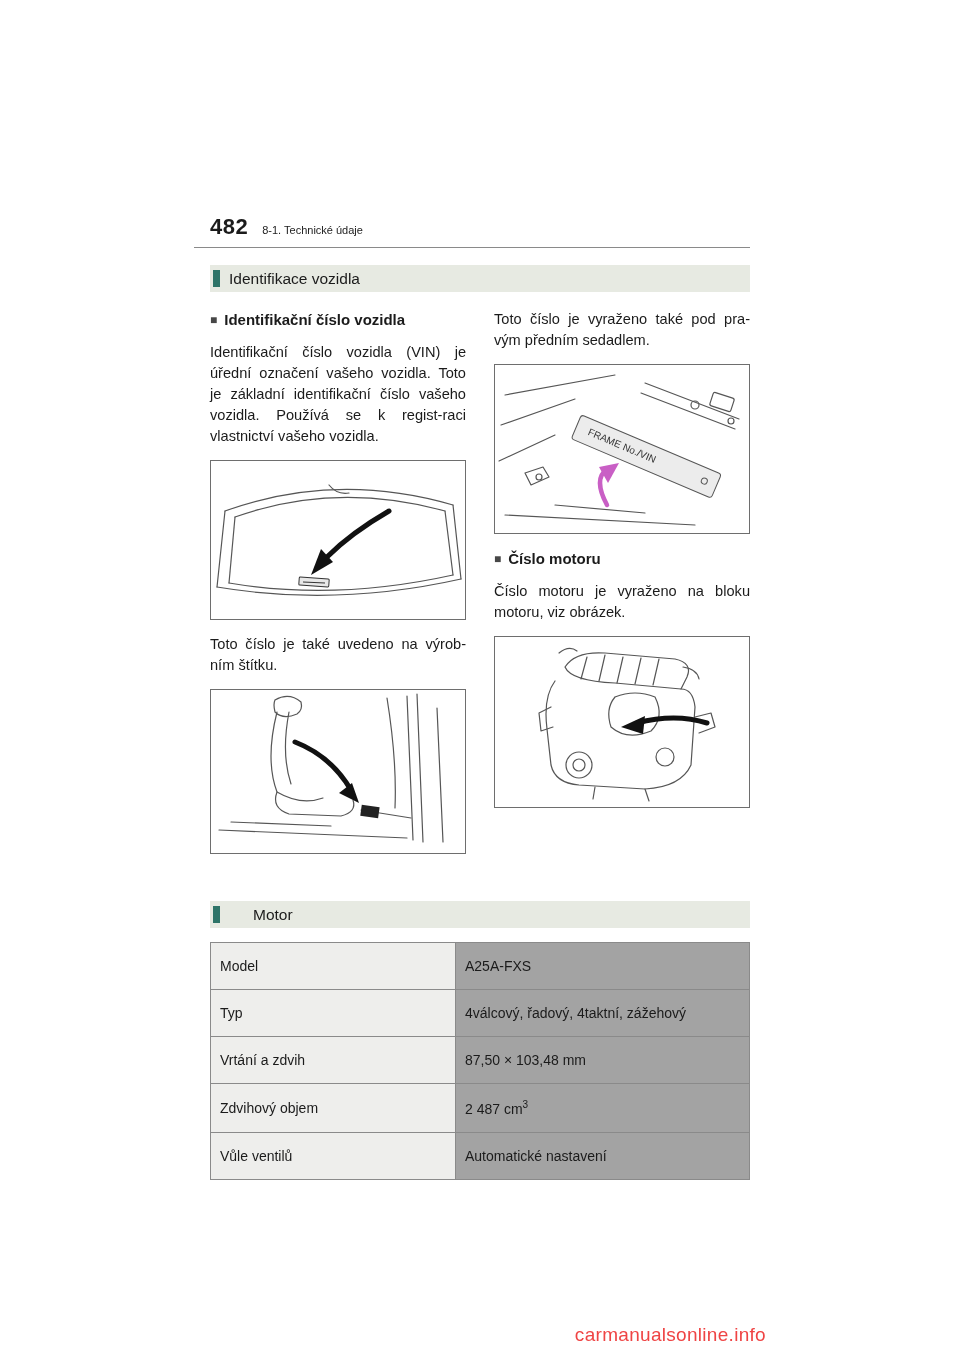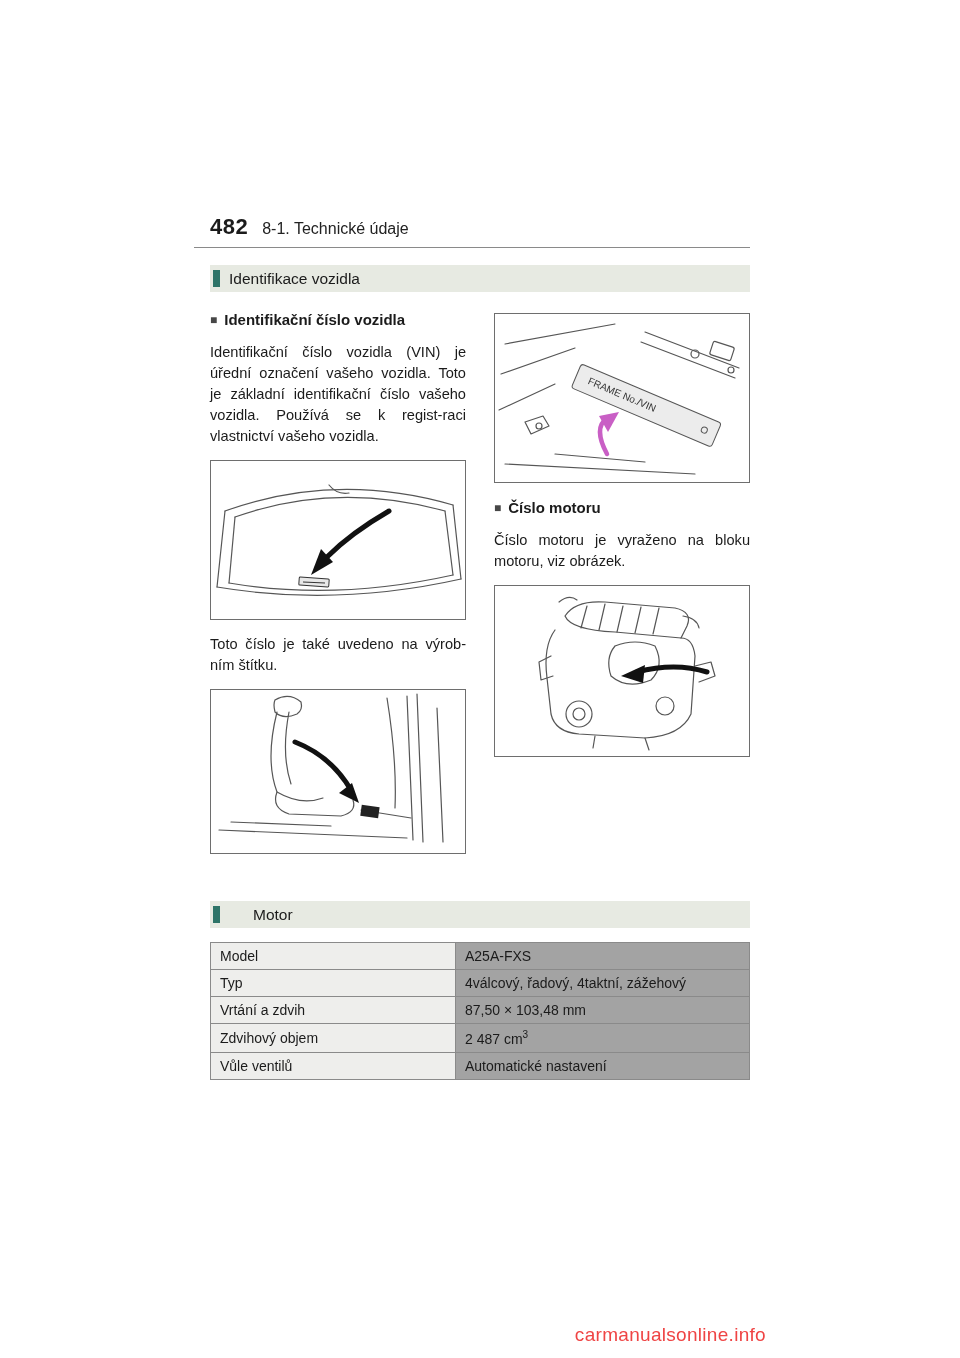--- a/index.html
+++ b/index.html
@@ -7,34 +7,34 @@
     position:relative;
     width:784px;height:1358px;
     background:#ffffff;
     font-family:"Liberation Sans","DejaVu Sans",sans-serif;
     color:#1b1b1b;
     overflow:hidden;
   }
   .content{position:absolute;left:210px;top:214px;width:540px;}
   .header-row{display:flex;align-items:baseline;padding-bottom:7px;}
   .page-num{font-size:22px;font-weight:bold;letter-spacing:.5px;}
-  .chapter{font-size:16px;margin-left:14px;color:#222;}
+  .chapter{font-size:11px;margin-left:14px;color:#222;}
   .header-rule{border-top:1px solid #8a8a8a;margin-left:-16px;}
   .section-bar{margin-top:17px;background:#e7eae2;display:flex;align-items:center;height:27px;}
   .accent{width:7px;height:17px;background:#2e7468;margin:0 9px 0 3px;flex:0 0 auto;}
   .section-title{font-weight:normal;font-size:15.5px;color:#1b1b1b;}
   .columns{display:flex;gap:28px;margin-top:17px;}
   .col{width:256px;font-size:14.6px;line-height:21px;text-align:justify;}
   .col p{margin:0 0 13px;}
   .subheading{font-weight:bold;font-size:15px;margin:0 0 10px;display:flex;align-items:baseline;text-align:left;}
   .bullet{font-size:12px;margin-right:7px;color:#474747;position:relative;top:-1px;}
   figure{margin:4px 0 14px;border:1px solid #6e6e6e;background:#fff;padding:0;}
   figure svg{display:block;width:100%;height:auto;}
   .spec-table{margin-top:14px;border-collapse:collapse;width:100%;font-size:14px;}
-  .spec-table td{border:1px solid #8a8a8a;padding:5px 9px;vertical-align:middle;}
+  .spec-table td{border:1px solid #8a8a8a;padding:15px 9px;vertical-align:middle;}
   .label-cell{width:226px;background:#eeeeec;}
   .value-cell{background:#a3a3a3;}
   .value-cell sup{font-size:10px;}
   .watermark{position:absolute;right:18px;bottom:12px;color:#ef4444;font-size:19px;letter-spacing:.3px;}
   .ln{fill:none;stroke:#565656;stroke-width:1.2;stroke-linecap:round;stroke-linejoin:round;}
   .arrow-stroke{fill:none;stroke:#111;stroke-width:5;stroke-linecap:round;}
   .arrow-head{fill:#111;}
   .pink-stroke{fill:none;stroke:#c95fc5;stroke-width:4.5;stroke-linecap:round;}
   .pink-head{fill:#c95fc5;}
 </style>
@@ -108,20 +108,21 @@
             <rect x="150" y="116" width="18" height="11" fill="#222" transform="rotate(8 159 121)"></rect>
             <g>
               <path class="arrow-stroke" d="M84,52 Q120,66 140,100"></path>
               <polygon class="arrow-head" points="148,113 128,103 141,93"></polygon>
             </g>
           </svg>
         </figure>
       </div>
 
       <div class="col">
+        <p>Toto číslo je vyraženo také pod pra-vým předním sedadlem.</p>
 
         <figure>
           <svg viewBox="0 0 254 168">
             <g class="ln">
               <path d="M10,30 L120,10"></path>
               <path d="M6,60 L80,34"></path>
               <path d="M4,96 L60,70"></path>
               <path d="M150,18 L244,54"></path>
               <path d="M146,28 L240,64"></path>
               <rect x="216" y="30" width="22" height="14" rx="2" transform="rotate(18 227 37)"></rect>

